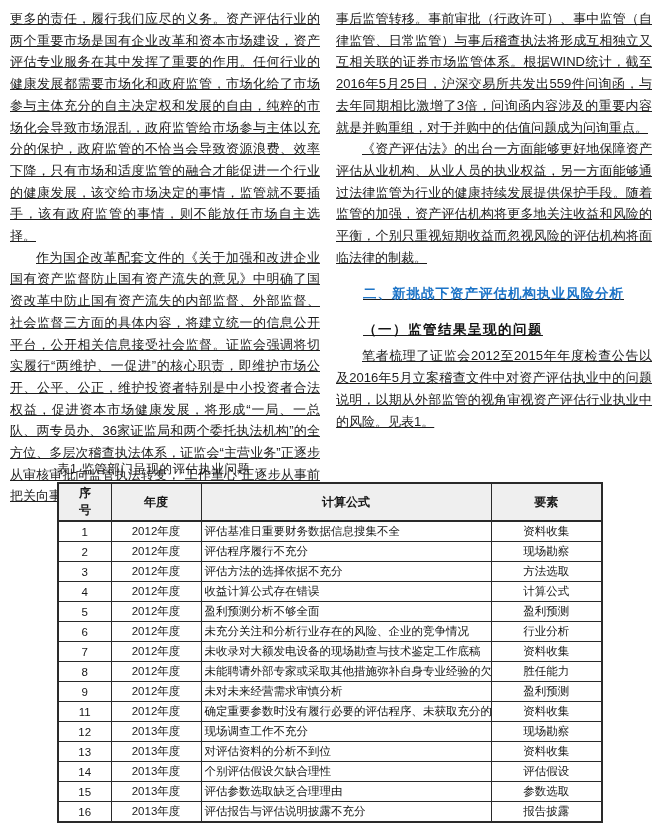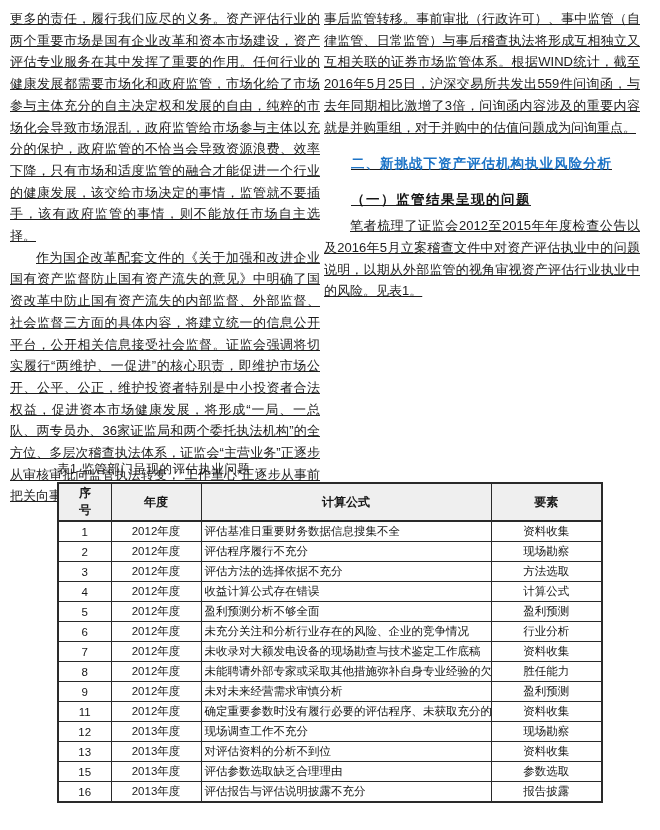--- a/index.html
+++ b/index.html
@@ -9,21 +9,21 @@
     --table-header-bg:#efefef;
   }
   html,body{margin:0;padding:0;}
   body{
     width:660px;height:830px;position:relative;background:#ffffff;
     font-family:"Liberation Sans",sans-serif;color:var(--text);
     overflow:hidden;
   }
   .col{position:absolute;top:8px;text-decoration:underline;}
   .col-left{left:10px;width:310px;}
-  .col-right{left:324px;width:316px;}
+  .col-right{left:336px;width:316px;}
   p.body{margin:0;font-size:13px;line-height:21.7px;text-align:justify;color:var(--text);}
   p.ind{text-indent:2em;}
   .section-heading{
     color:var(--heading-blue);font-weight:bold;font-size:13.5px;
     margin:15px 0 0 0;text-indent:2em;line-height:21px;letter-spacing:1px;
   }
   .subsection-heading{
     font-family:"DejaVu Serif","Liberation Serif",serif;
     font-size:13.5px;font-weight:600;margin:15px 0 5px 0;text-indent:2em;
     line-height:21px;letter-spacing:1.5px;color:#151515;
@@ -56,20 +56,21 @@
 <body>
 
 <div class="col col-left">
     <p class="body">更多的责任，履行我们应尽的义务。资产评估行业的两个重要市场是国有企业改革和资本市场建设，资产评估专业服务在其中发挥了重要的作用。任何行业的健康发展都需要市场化和政府监管，市场化给了市场参与主体充分的自主决定权和发展的自由，纯粹的市场化会导致市场混乱，政府监管给市场参与主体以充分的保护，政府监管的不恰当会导致资源浪费、效率下降，只有市场和适度监管的融合才能促进一个行业的健康发展，该交给市场决定的事情，监管就不要插手，该有政府监管的事情，则不能放任市场自主选择。</p>
     <p class="body ind">作为国企改革配套文件的《关于加强和改进企业国有资产监督防止国有资产流失的意见》中明确了国资改革中防止国有资产流失的内部监督、外部监督、社会监督三方面的具体内容，将建立统一的信息公开平台，公开相关信息接受社会监督。证监会强调将切实履行“两维护、一促进”的核心职责，即维护市场公开、公平、公正，维护投资者特别是中小投资者合法权益，促进资本市场健康发展，将形成“一局、一总队、两专员办、36家证监局和两个委托执法机构”的全方位、多层次稽查执法体系，证监会“主营业务”正逐步从审核审批向监管执法转变，“工作重心”正逐步从事前把关向事中</p>
   </div>
 
 <div class="col col-right">
   <div>
       <p class="body">事后监管转移。事前审批（行政许可）、事中监管（自律监管、日常监管）与事后稽查执法将形成互相独立又互相关联的证券市场监管体系。根据WIND统计，截至2016年5月25日，沪深交易所共发出559件问询函，与去年同期相比激增了3倍，问询函内容涉及的重要内容就是并购重组，对于并购中的估值问题成为问询重点。</p>
+      <p class="body ind">《资产评估法》的出台一方面能够更好地保障资产评估从业机构、从业人员的执业权益，另一方面能够通过法律监管为行业的健康持续发展提供保护手段。随着监管的加强，资产评估机构将更多地关注收益和风险的平衡，个别只重视短期收益而忽视风险的评估机构将面临法律的制裁。</p>
     </div>
   <h3 class="section-heading">二、新挑战下资产评估机构执业风险分析</h3>
   <h4 class="subsection-heading">（一）监管结果呈现的问题</h4>
   <div>
       <p class="body ind">笔者梳理了证监会2012至2015年年度检查公告以及2016年5月立案稽查文件中对资产评估执业中的问题说明，以期从外部监管的视角审视资产评估行业执业中的风险。见表1。</p>
     </div>
 </div>
 
 <div class="table-block">
   <div class="table-title">表1 监管部门呈现的评估执业问题</div>
@@ -155,20 +156,26 @@
           <td class="l">现场调查工作不充分</td>
           <td class="c">现场勘察</td>
         </tr>
         <tr>
           <td class="c">13</td>
           <td class="c">2013年度</td>
           <td class="l">对评估资料的分析不到位</td>
           <td class="c">资料收集</td>
         </tr>
         <tr>
+          <td class="c">14</td>
+          <td class="c">2013年度</td>
+          <td class="l">个别评估假设欠缺合理性</td>
+          <td class="c">评估假设</td>
+        </tr>
+        <tr>
           <td class="c">15</td>
           <td class="c">2013年度</td>
           <td class="l">评估参数选取缺乏合理理由</td>
           <td class="c">参数选取</td>
         </tr>
         <tr>
           <td class="c">16</td>
           <td class="c">2013年度</td>
           <td class="l">评估报告与评估说明披露不充分</td>
           <td class="c">报告披露</td>

